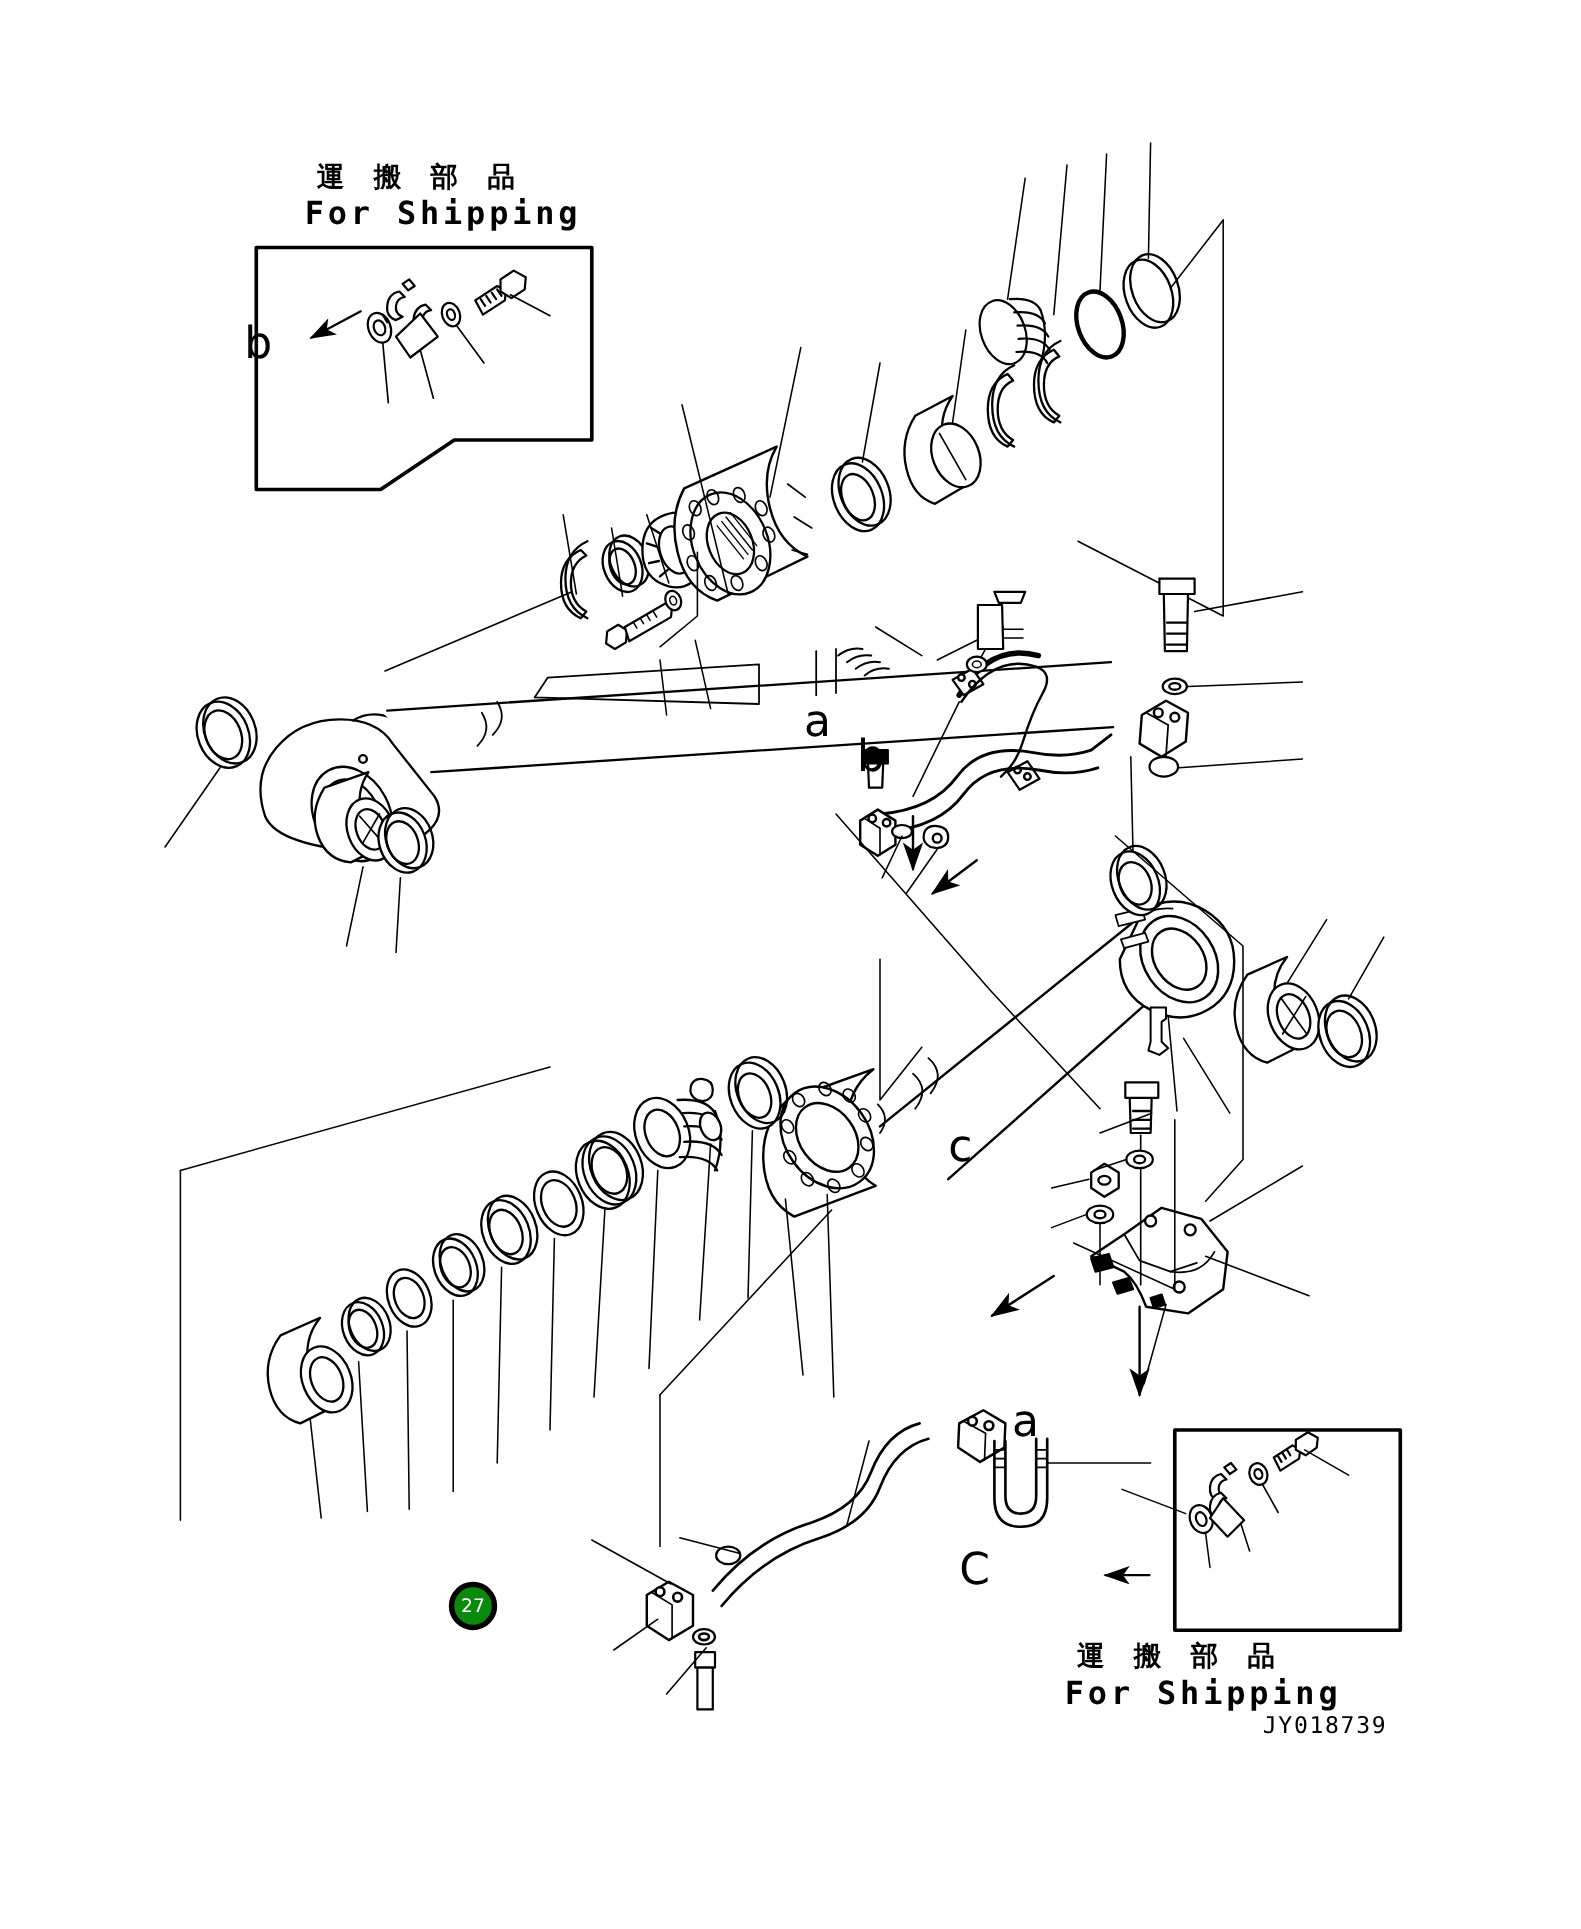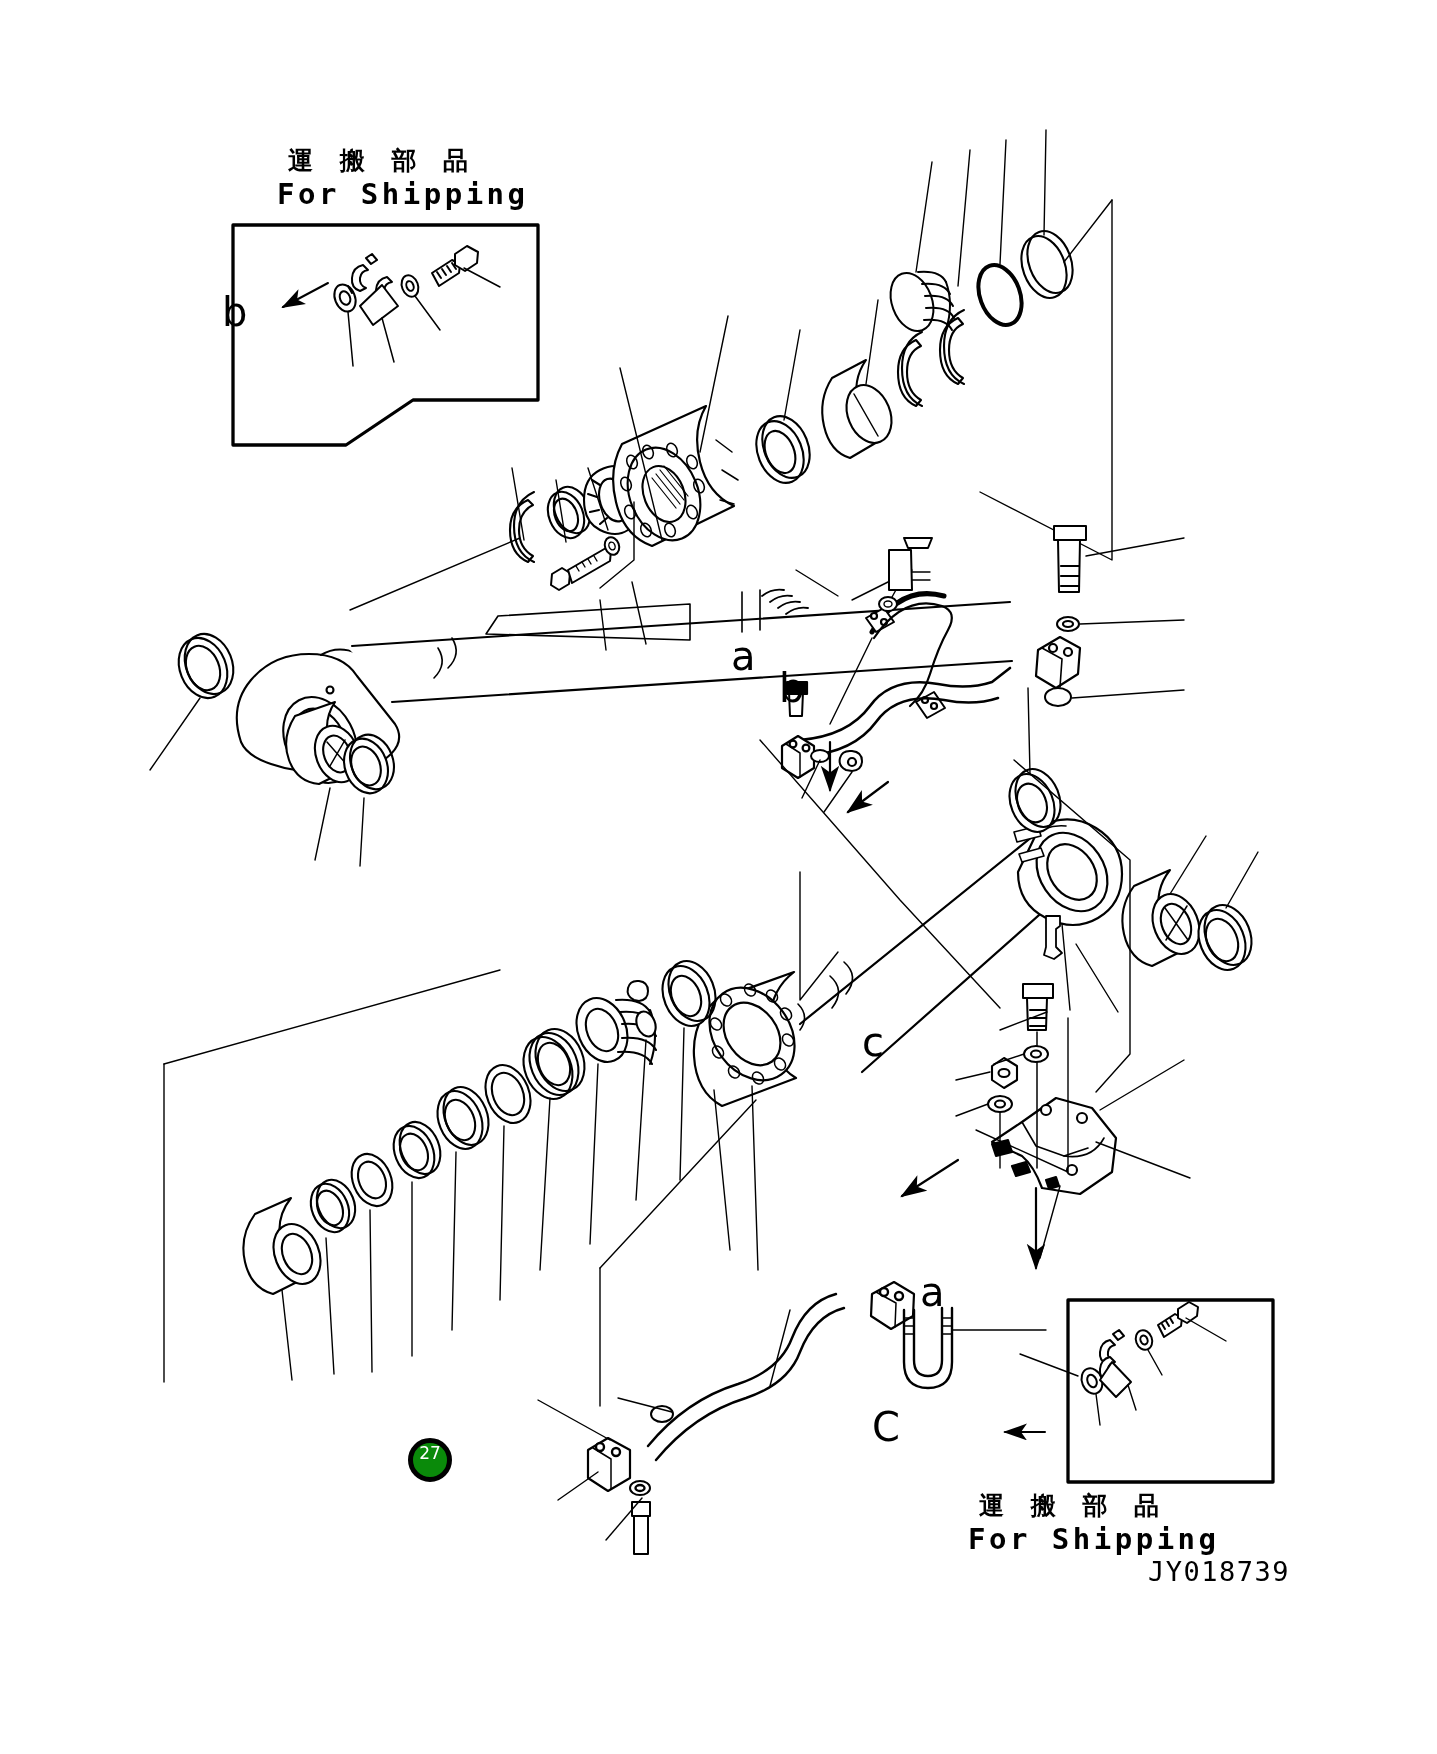--- a/index.html
+++ b/index.html
@@ -28,32 +28,32 @@
   .ship-en{
     font-family:"DejaVu Sans Mono","Liberation Mono",monospace;
     font-size:29px;font-weight:700;letter-spacing:3.5px;
   }
   .marker{
     font-family:"DejaVu Sans","Liberation Sans",sans-serif;
     font-size:40px;font-weight:400;
   }
   .drawno{
     font-family:"DejaVu Sans Mono","Liberation Mono",monospace;
-    font-size:27px;letter-spacing:1.5px;font-weight:400;
+    font-size:21px;letter-spacing:1.5px;font-weight:400;
   }
 
   
   .badge{
     position:absolute;
     width:44px;height:44px;
     border-radius:50%;
     background:#0a8a0a;
     border:5px solid #000000;
     box-sizing:border-box;
-    display:flex;align-items:flex-start;justify-content:center;
+    display:flex;align-items:center;justify-content:center;
     font-family:"DejaVu Sans","Liberation Sans",sans-serif;
     font-size:17px;color:#ffffff;font-weight:400;
   }
 </style>
 </head>
 <body>
 
 <div id="sheet">
 
   <svg id="art" viewBox="0 0 1437 1754" xmlns="http://www.w3.org/2000/svg">

